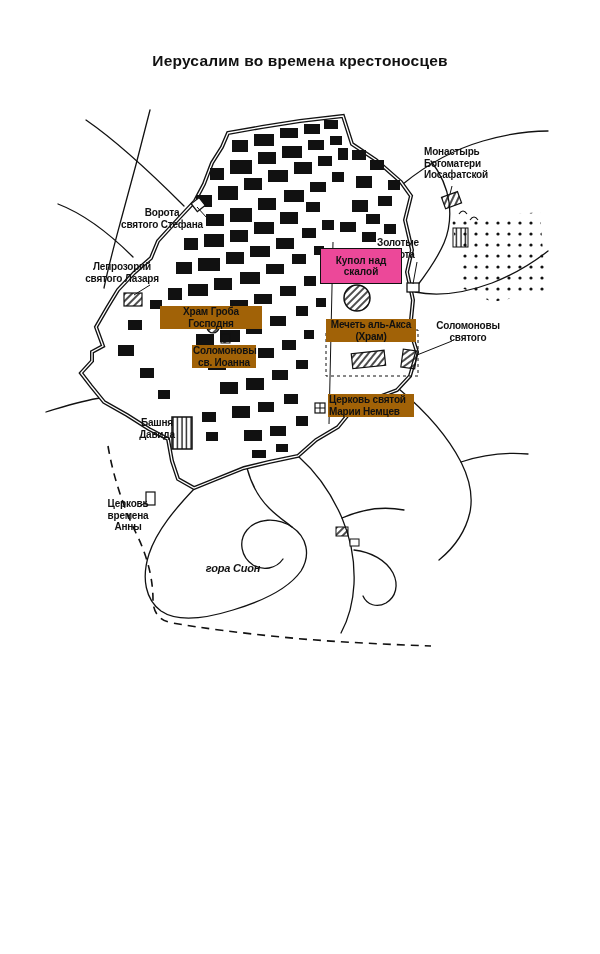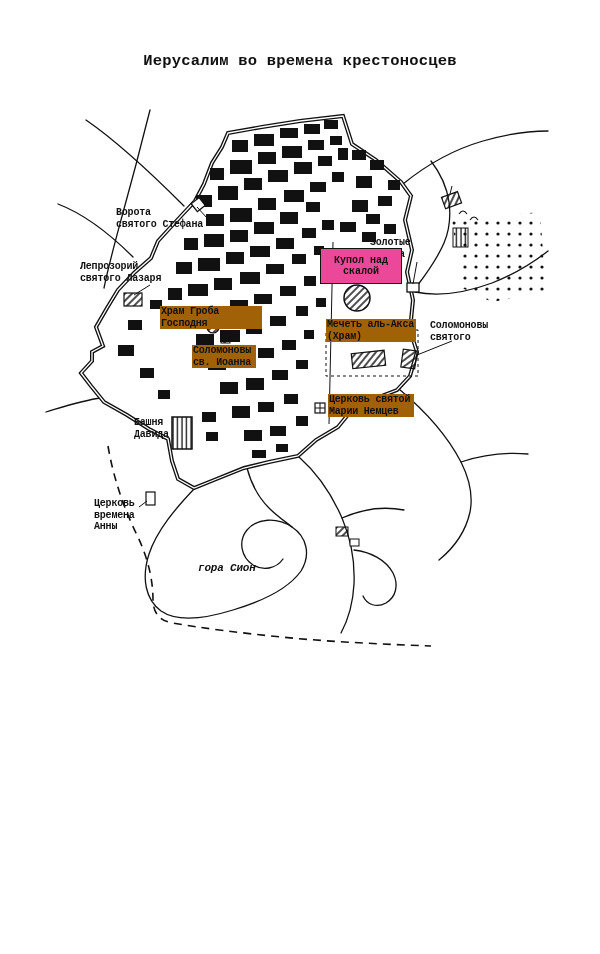--- a/index.html
+++ b/index.html
@@ -1,24 +1,24 @@
 <!DOCTYPE html>
 <html><head>
 <meta charset="utf-8">
 <style>
   html,body{margin:0;padding:0;background:#fff;}
   .page{position:relative;width:600px;height:954px;background:#fff;color:#111;
-        font-family:Liberation Mono, monospace;overflow:hidden;}
+        font-family:Liberation Sans, sans-serif;overflow:hidden;}
   .title{position:absolute;top:52px;left:0;width:600px;text-align:center;
          font-size:15.5px;font-weight:bold;letter-spacing:.2px;}
   .map{position:absolute;left:0;top:0;width:600px;height:954px;}
   svg{position:absolute;left:0;top:0;}
   .lbl{position:absolute;font-size:10px;line-height:11.5px;font-weight:bold;
        white-space:pre-line;letter-spacing:-0.2px;}
-  .lbl.c{}
+  .lbl.c{text-align:center;}
   .lbl.bg{background:#a16207;padding:0 1px;}
   .lbl.it{font-style:italic;font-size:11px;}
   .dome-box{position:absolute;left:320px;top:248px;width:82px;height:36px;
        border:1.2px solid #111;background:#ec4899;box-sizing:border-box;
        display:flex;align-items:center;justify-content:center;text-align:center;
        font-size:10px;line-height:11.5px;font-weight:bold;white-space:pre-line;}
 </style>
 </head>
 <body>
 
@@ -124,20 +124,23 @@
         <path d="M207,218 L197,207"></path>
         <path d="M417,262 L413,284"></path>
         <path d="M452,186 L450,194"></path>
         <path d="M150,285 L134,295"></path>
         <path d="M452,341 L417,355"></path>
         <path d="M139,507 L147,501"></path>
       </g>
       <rect x="124" y="293" width="18" height="13" fill="url(#hatch)" stroke="#111" stroke-width="1.2"></rect>
     </svg>
 
+    <div class="lbl" style="left:424px;top:146px;width:80px;">Монастырь
+Богоматери
+Иосафатской</div>
     <div class="lbl c" style="left:116px;top:207px;width:92px;">Ворота
 святого Стефана</div>
     <div class="lbl c" style="left:370px;top:237px;width:56px;">Золотые
 ворота</div>
     <div class="lbl c" style="left:80px;top:261px;width:84px;">Лепрозорий
 святого Лазаря</div>
     <div class="dome-box">Купол над
 скалой</div>
     <div class="lbl c bg" style="left:160px;top:306px;width:100px;">Храм Гроба Господня</div>
     <div class="lbl c bg" style="left:326px;top:319px;width:88px;">Мечеть аль-Акса

